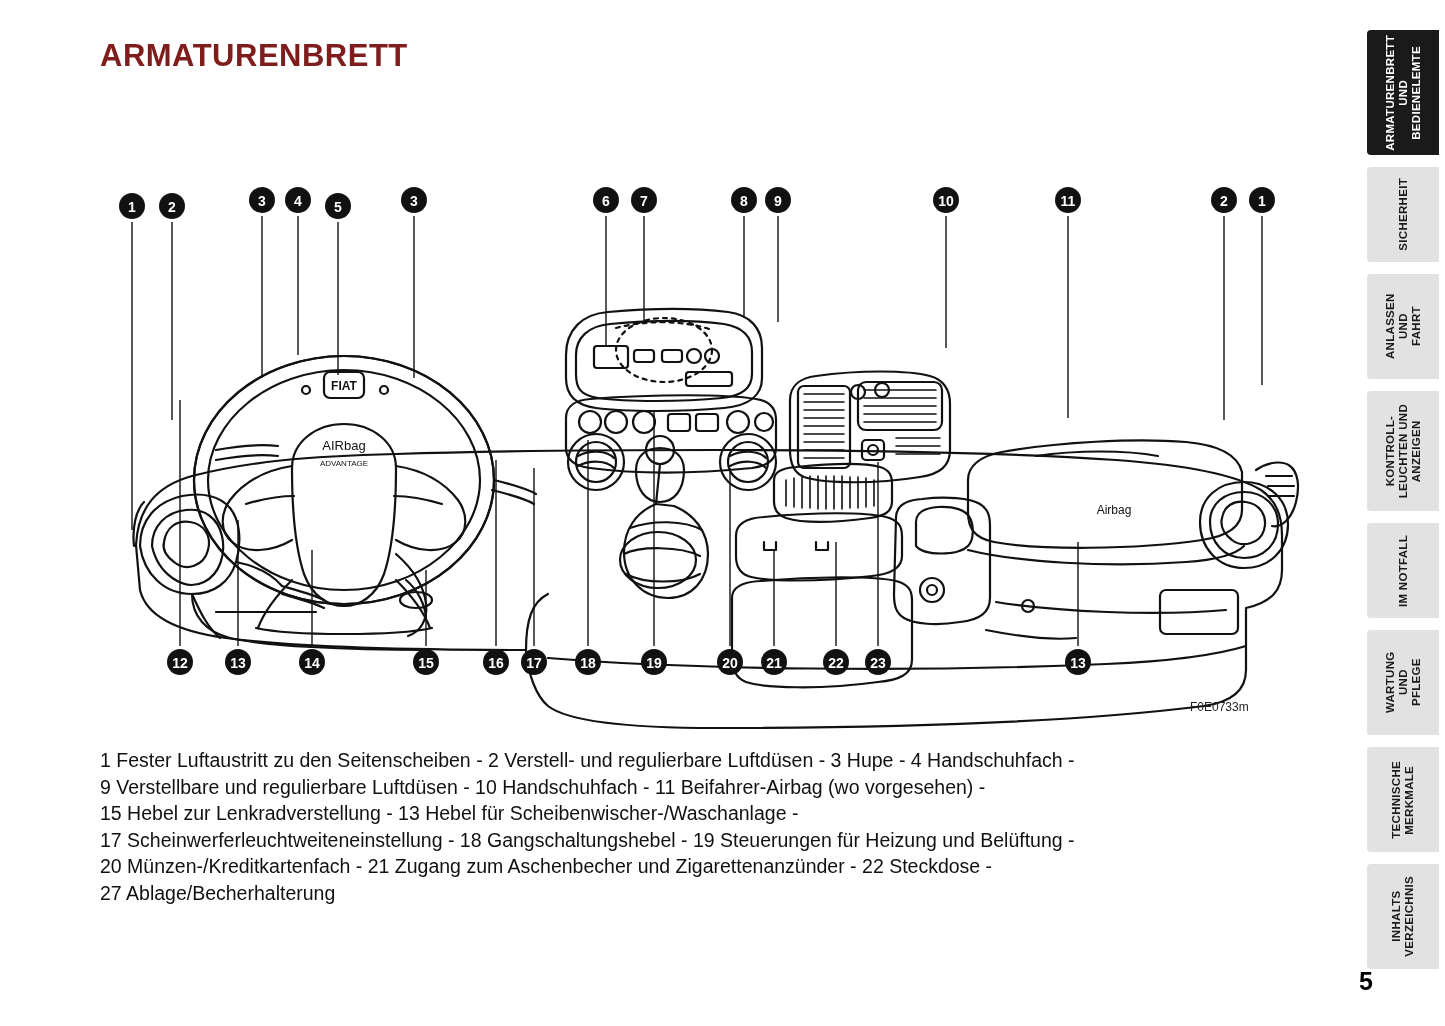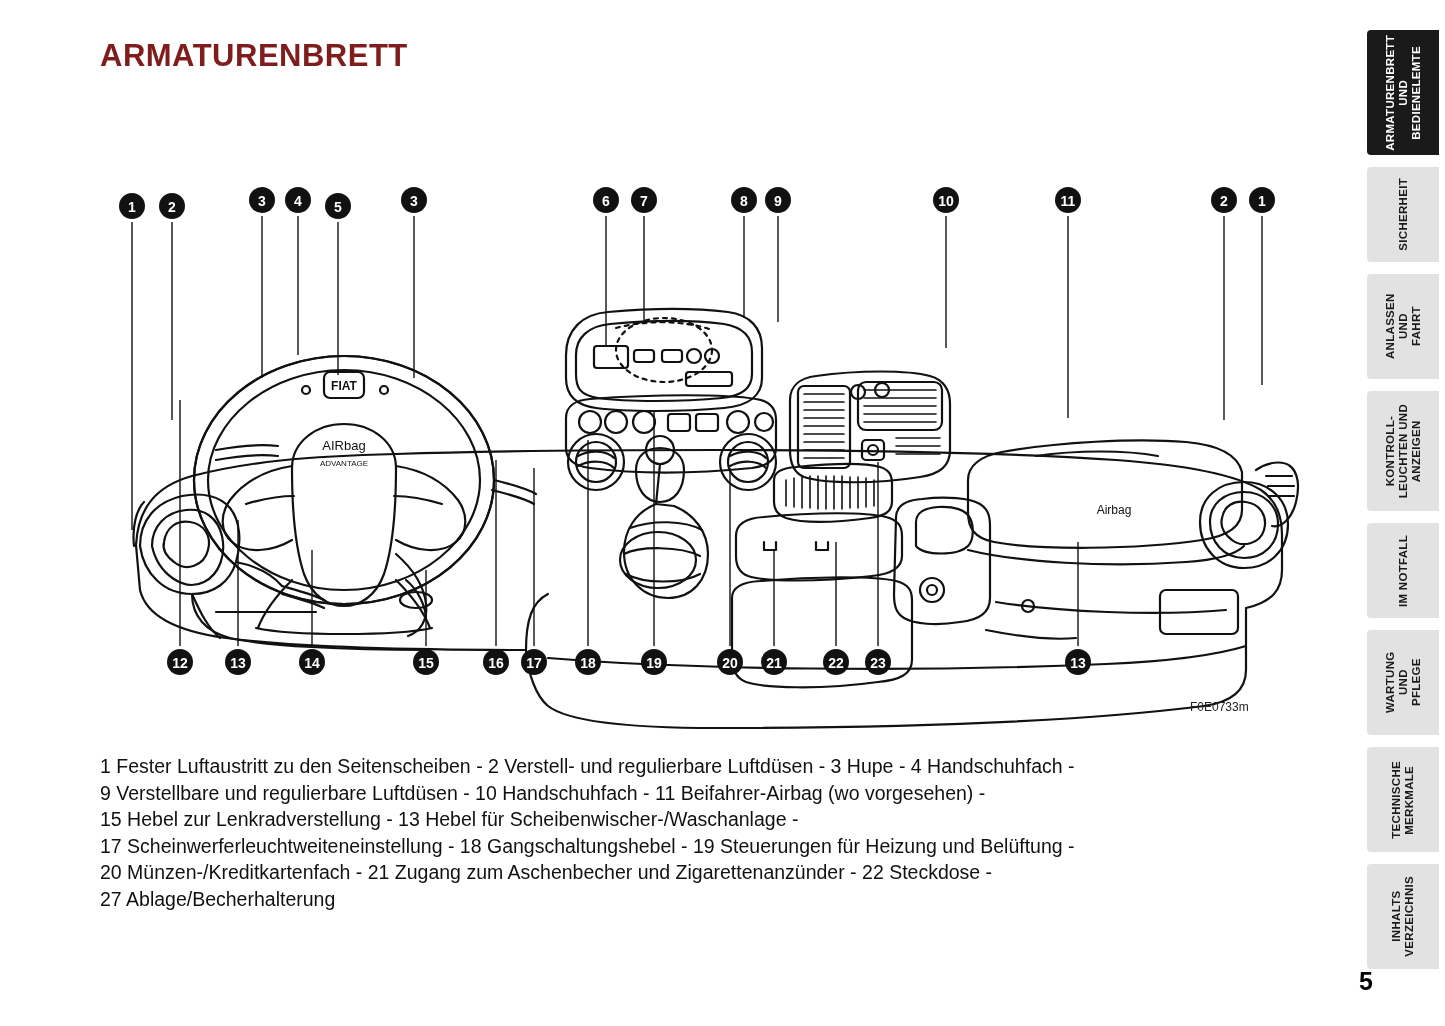--- a/index.html
+++ b/index.html
@@ -89,21 +89,20 @@
 
   
   .caption {
     position: absolute;
     left: 100px;
     top: 747px;
     width: 1180px;
     font-size: 19.5px;
     line-height: 26.5px;
     color: #111;
-    margin-top: 6px;
   }
   .caption .line { white-space: pre-wrap; }
 
   
   .page-number {
     position: absolute;
     right: 72px;
     bottom: 30px;
     font-size: 25px;
     font-weight: bold;

